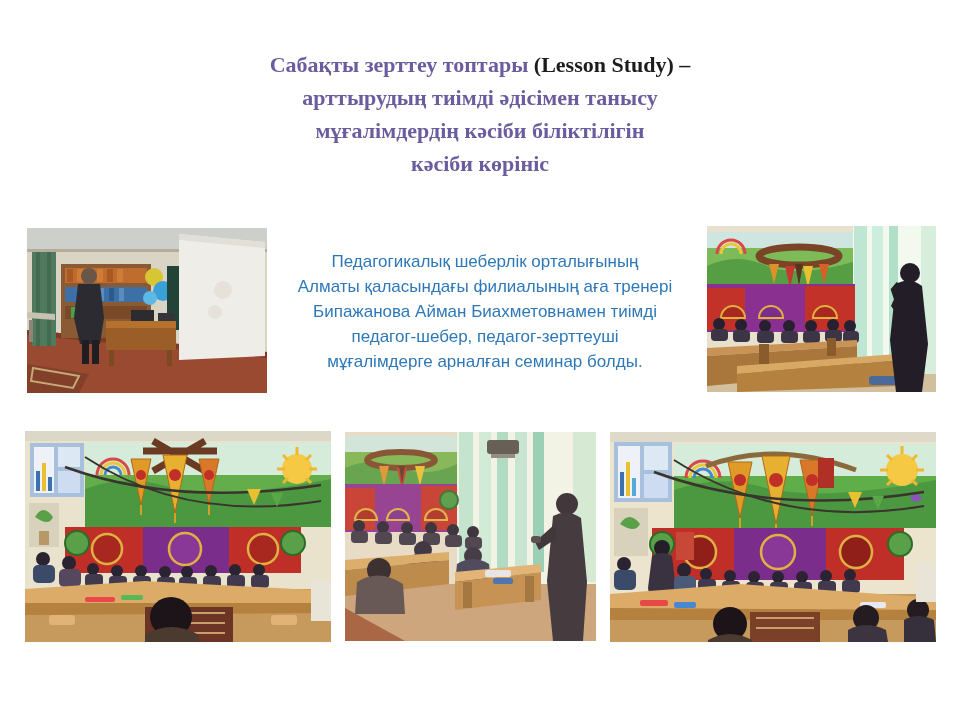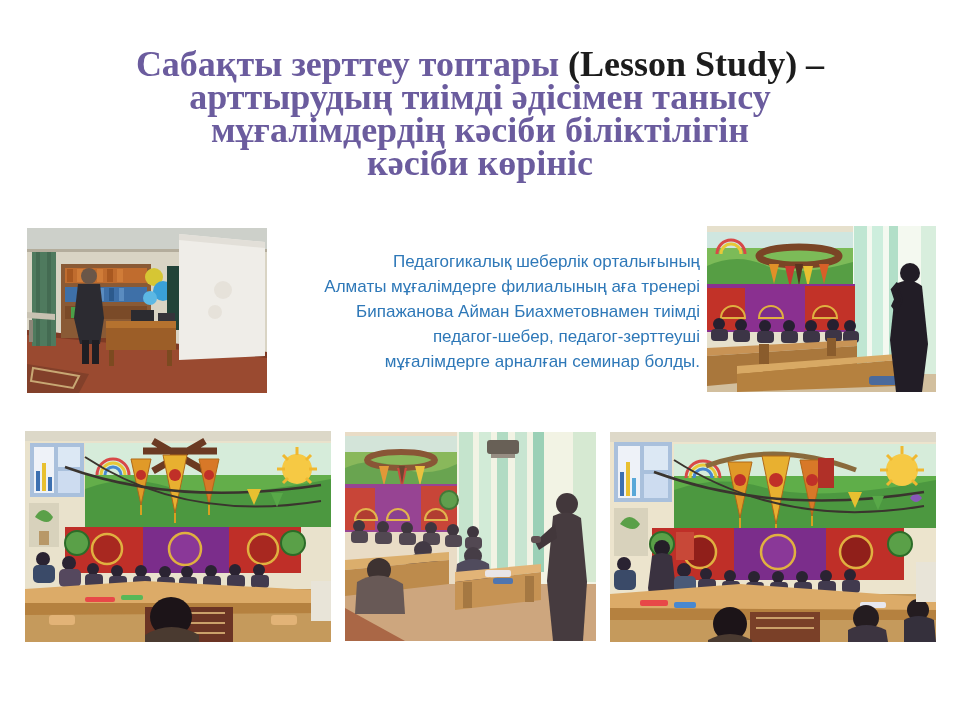--- a/index.html
+++ b/index.html
@@ -5,30 +5,30 @@
   html,body{margin:0;padding:0;}
   body{width:960px;height:720px;background:#ffffff;font-family:"Liberation Sans",sans-serif;overflow:hidden;}
   #slide{position:relative;width:960px;height:720px;background:#ffffff;}
 
   
   .title-block{
     position:absolute;left:80px;right:80px;top:48px;
     text-align:center;
     font-family:"Liberation Serif",serif;
     font-weight:bold;
-    font-size:36px;
+    font-size:22px;
     line-height:33px;
     color:#6b5c9e;
   }
   .title-black{color:#1c1c1c;}
 
   
   .para-block{
     position:absolute;left:270px;width:430px;top:249px;
-    text-align:right;
+    text-align:center;
     font-family:"Liberation Sans",sans-serif;
     font-size:17px;
     line-height:25px;
     color:#2e78b8;
   }
 
   
   .photo{position:absolute;overflow:hidden;background:#e8e3d0;}
   .photo svg{display:block;width:100%;height:100%;}
   #photo1{left:27px;top:228px;width:240px;height:165px;}
@@ -44,21 +44,21 @@
 
   <div class="title-block">
     <div><span>Сабақты зерттеу топтары </span><span class="title-black">(Lesson Study) –</span></div>
     <div>арттырудың тиімді әдісімен танысу</div>
     <div>мұғалімдердің кәсіби біліктілігін</div>
     <div>кәсіби көрініс</div>
   </div>
 
   <div class="para-block">
     <div>Педагогикалық шеберлік орталығының</div>
-    <div>Алматы мұғалімдерге филиалының аға тренері</div>
+    <div>Алматы қаласындағы филиалының аға тренері</div>
     <div>Бипажанова Айман Биахметовнамен  тиімді</div>
     <div>педагог-шебер,  педагог-зерттеуші</div>
     <div>мұғалімдерге  арналған семинар болды.</div>
   </div>
 
   <div class="photo" id="photo1">
     <svg viewBox="0 0 240 165">
       <rect width="240" height="165" fill="#d9d4c4"></rect>
       <rect width="240" height="23" fill="#cdd0ca"></rect>
       <rect y="21" width="240" height="3" fill="#b4ad9c"></rect>

